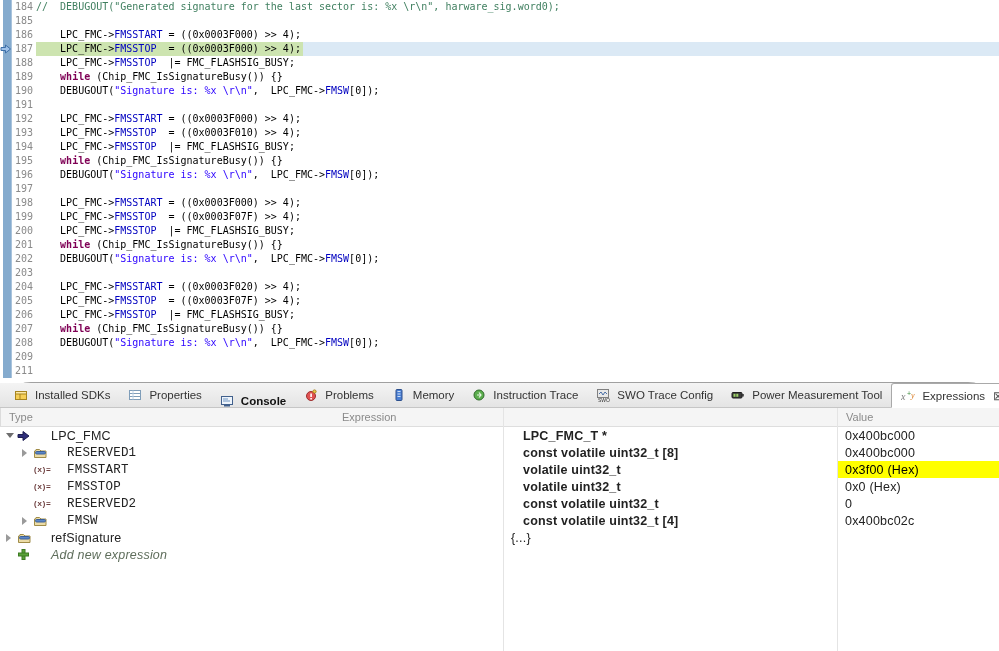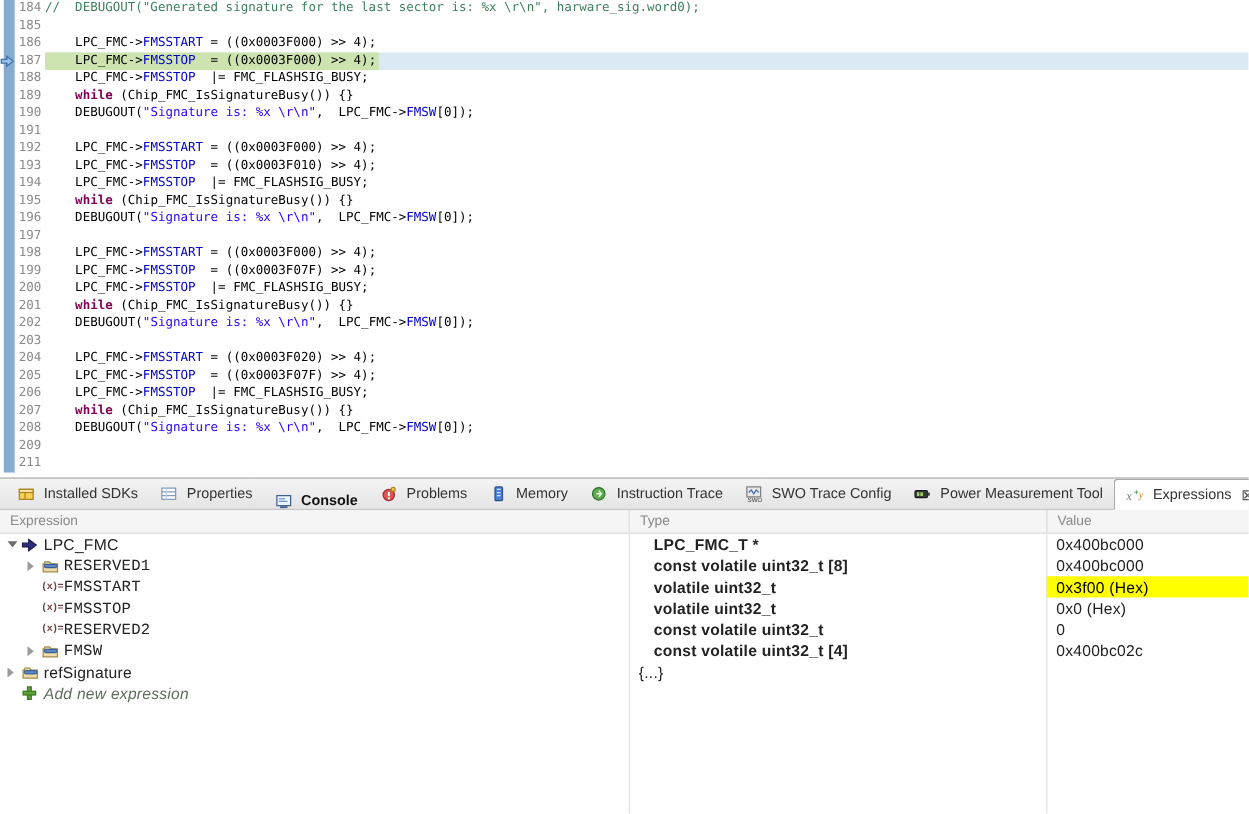--- a/index.html
+++ b/index.html
@@ -17,21 +17,21 @@
   .code-inner { display:inline-block; padding-right:2px; }
   .ed-row.hl .code { background:#dbe9f5; }
   .ed-row.hl .code-inner { background:#cde4b0; }
   .tok-c { color:#3F7F5F; }
   .tok-k { color:#7F0055; font-weight:bold; }
   .tok-s { color:#2A00FF; }
   .tok-f { color:#0000C0; }
   .ip-marker { position:absolute; left:0; width:12px; height:12px; z-index:5; }
 
   
-  .panel { height: 269px; border-top:1px solid #a0a0a0; background:#fff; position:relative; }
+  .panel { height: 269px; border-top:1px solid #a0a0a0; background:#fff; position:relative;border-radius:31px; }
   .tabbar { height:25px; background:linear-gradient(#f4f4f4,#e4e4e4);
     border-bottom:1px solid #c6c6c6; display:flex; align-items:stretch; padding-left:5px; }
   .tab { display:flex; align-items:center; gap:5px; padding:0 9px; font-size:11.5px;
     color:#333; white-space:nowrap; }
   .tab.bold { font-weight:bold; color:#111;margin-top:12px; }
   .tab.active { background:#fff; border:1px solid #a9a9a9; border-bottom-color:#fff;
     border-radius:3px 3px 0 0; margin-bottom:-1px; }
   .tab-close { font-size:12px; color:#555; margin-left:3px; line-height:1; }
 
   .tbl { position:relative; height:243px; }
@@ -50,21 +50,21 @@
   .td-value { flex:1; padding-left:8px; height:100%; display:flex; align-items:center; overflow:hidden; }
   .td-value.val-hl { background:#ffff00; color:#000; }
   .indent0 { padding-left:6px; } .indent1 { padding-left:22px;font-family:Liberation Mono, monospace; }
   .expbox { width:11px; flex:none; display:flex; align-items:center; }
   .tri-open { width:0; height:0; border-left:4px solid transparent;
     border-right:4px solid transparent; border-top:5px solid #6e6e6e; }
   .tri-closed { width:0; height:0; border-top:4px solid transparent;
     border-bottom:4px solid transparent; border-left:5px solid #9a9a9a; }
   .icn { width:16px; flex:none; display:inline-flex; align-items:center;
     justify-content:flex-start; }
-  .row-label { margin-left:2px; white-space:nowrap;text-align:center; }
+  .row-label { margin-left:18px; white-space:nowrap;text-align:center; }
   .row-label.italic { font-style:italic; color:#5f6e5c; }
   .var-glyph { font-size:8px; font-weight:bold; color:#6d3f3f; letter-spacing:-0.5px; }
 </style>
 </head>
 <body>
 
 <div class="editor">
   <div class="range-bar"></div>
   <div id="ed-rows">
       <div class="ed-row"><div class="ln">184</div><div class="code"><span class="code-inner"><span class="tok-c">//  DEBUGOUT("Generated signature for the last sector is: %x \r\n", harware_sig.word0);</span></span></div></div>
@@ -197,22 +197,22 @@
           </svg>
         </span>
         <span>Expressions</span>
         <span class="tab-close">⊠</span>
       </div>
     </div>
   <div class="tbl">
     <div class="col-sep" style="left:503px"></div>
     <div class="col-sep" style="left:837px"></div>
     <div class="tbl-header">
+      <div class="th th-type">Type</div>
       <div class="th th-expression">Expression</div>
-      <div class="th th-type">Type</div>
       <div class="th th-value">Value</div>
     </div>
     <div id="tbl-body">
         <div class="tbl-row">
           <div class="td-expr indent0">
             <span class="expbox">
               <span class="tri-open"></span>
             </span>
             <span class="icn">
               <svg width="13" height="12">

